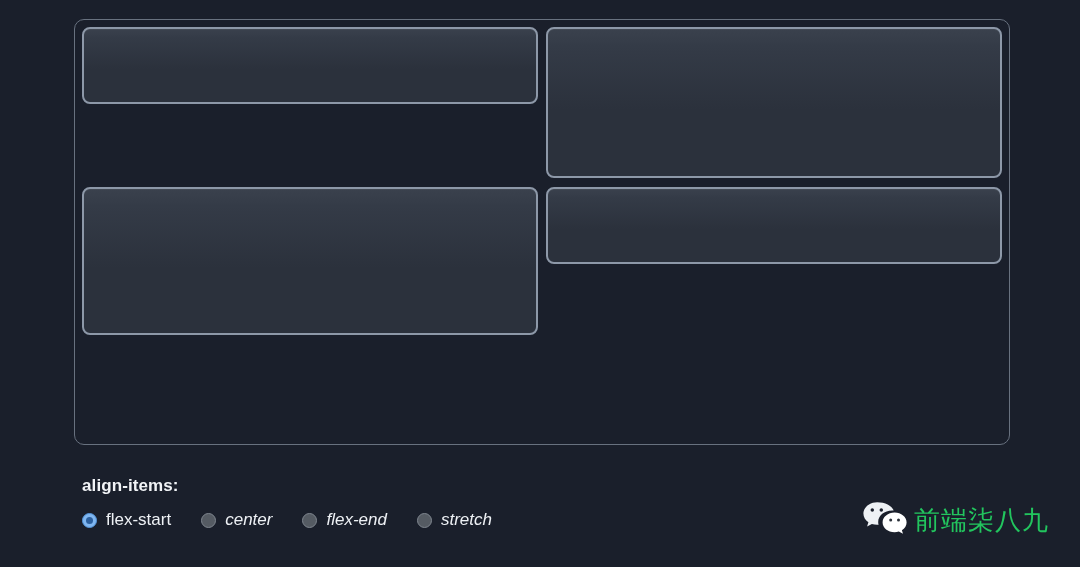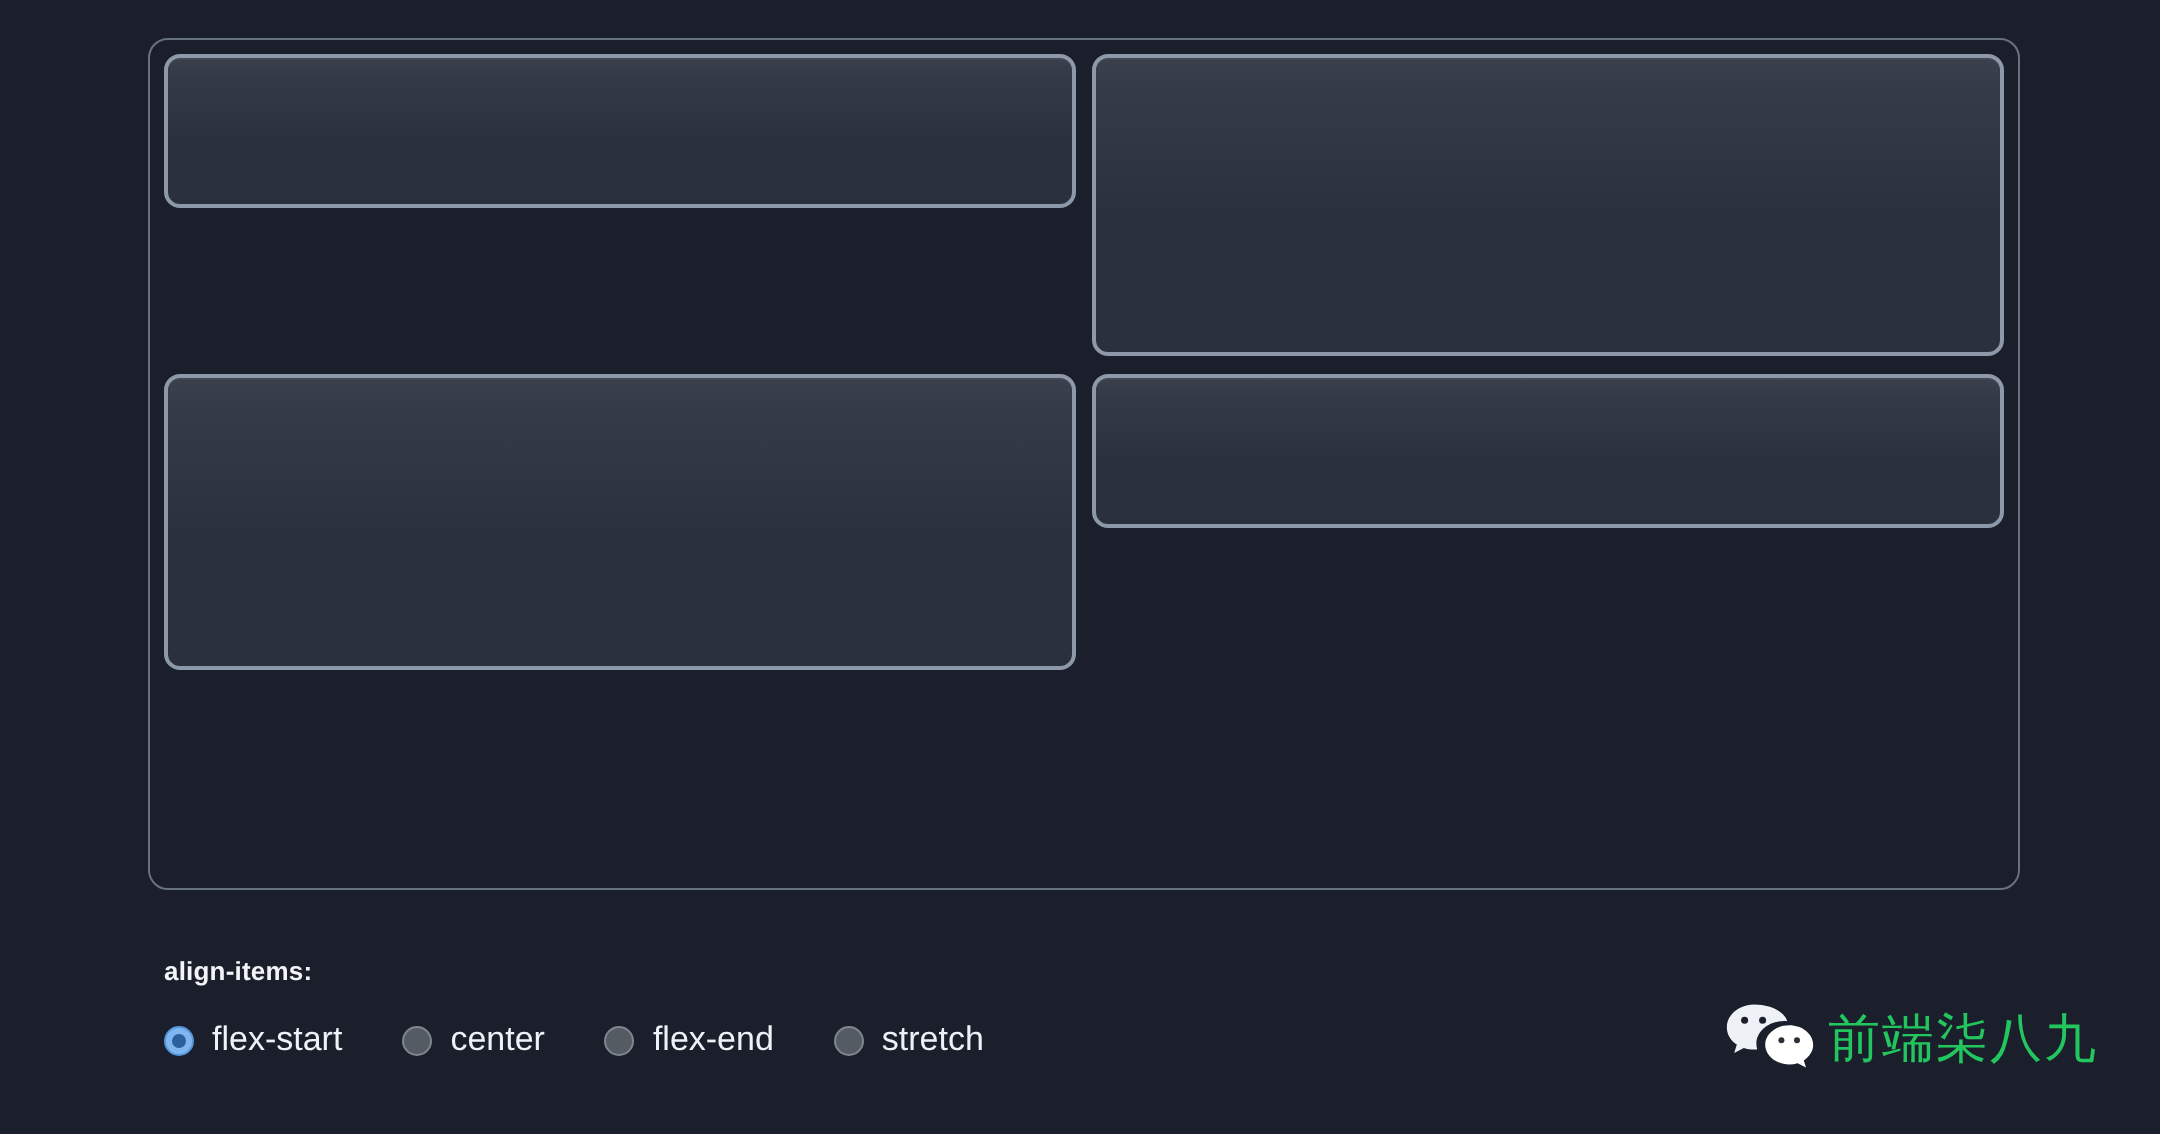--- a/index.html
+++ b/index.html
@@ -51,21 +51,21 @@
 
   
   #controls {
     position: absolute;
     left: 82px;
     top: 476px;
     width: 760px;
   }
 
   #controls-label {
-    font-size: 13px;
+    font-size: 17px;
     font-weight: bold;
     color: #f2f4f7;
     letter-spacing: 0.1px;
     margin: 0 0 14px 0;
     line-height: 20px;
   }
 
   #radio-row {
     display: flex;
     align-items: center;
@@ -75,21 +75,21 @@
     display: flex;
     align-items: center;
     cursor: pointer;
     color: #eef1f5;
     font-size: 17px;
     line-height: 20px;
     white-space: nowrap;
     justify-content: space-between;
   }
 
-  .radio-option + .radio-option { margin-left: 30px; }
+  .radio-option + .radio-option { margin-left: 30px; font-style: italic; }
 
   .radio-dot {
     width: 15px;
     height: 15px;
     border-radius: 50%;
     box-sizing: border-box;
     margin-right: 9px;
     flex: 0 0 auto;
     background: #555b63;
     border: 1px solid #7f868f;

